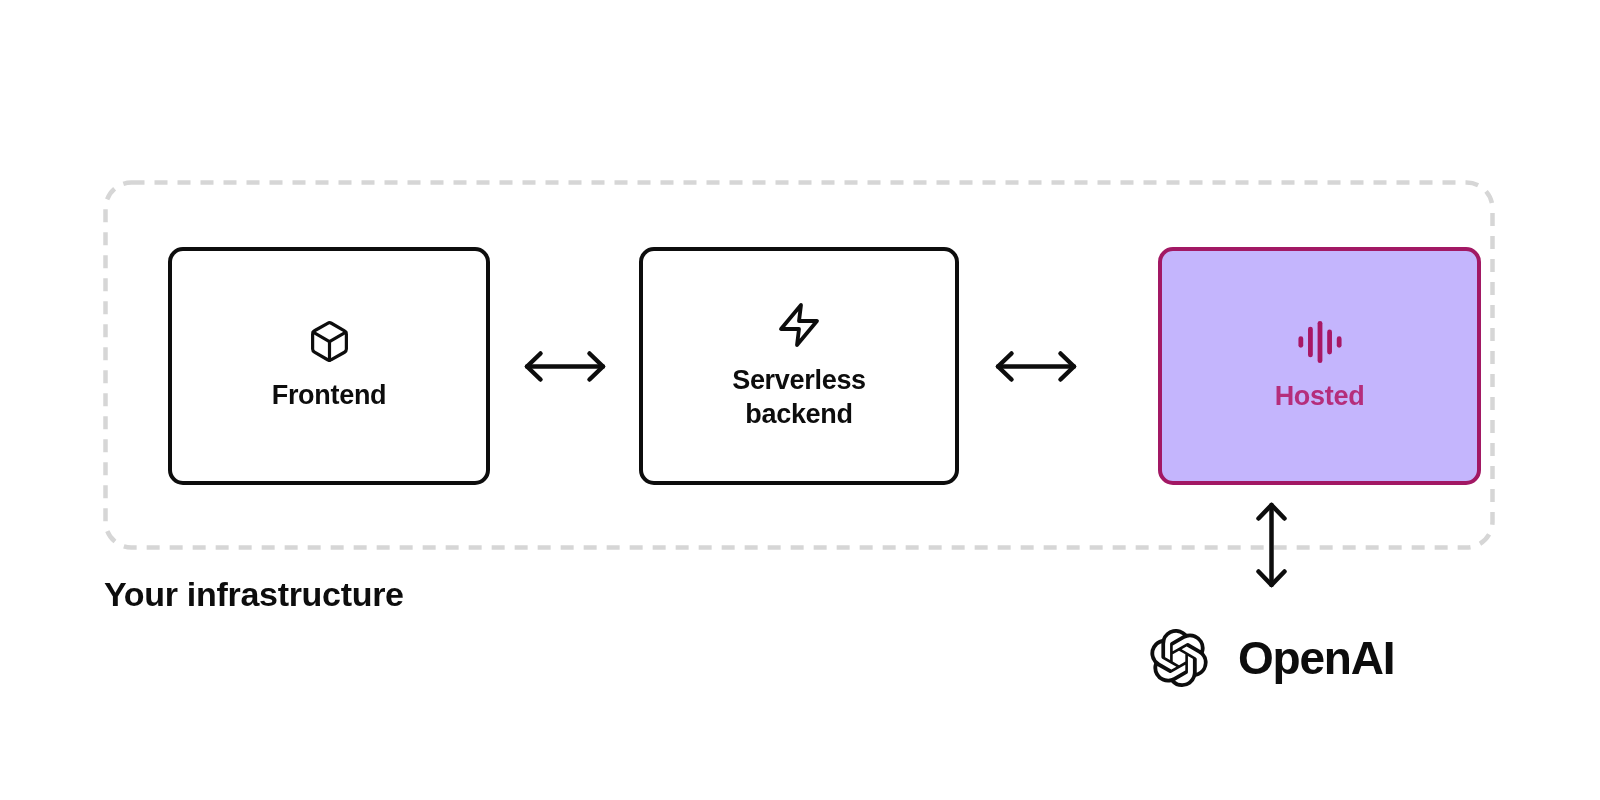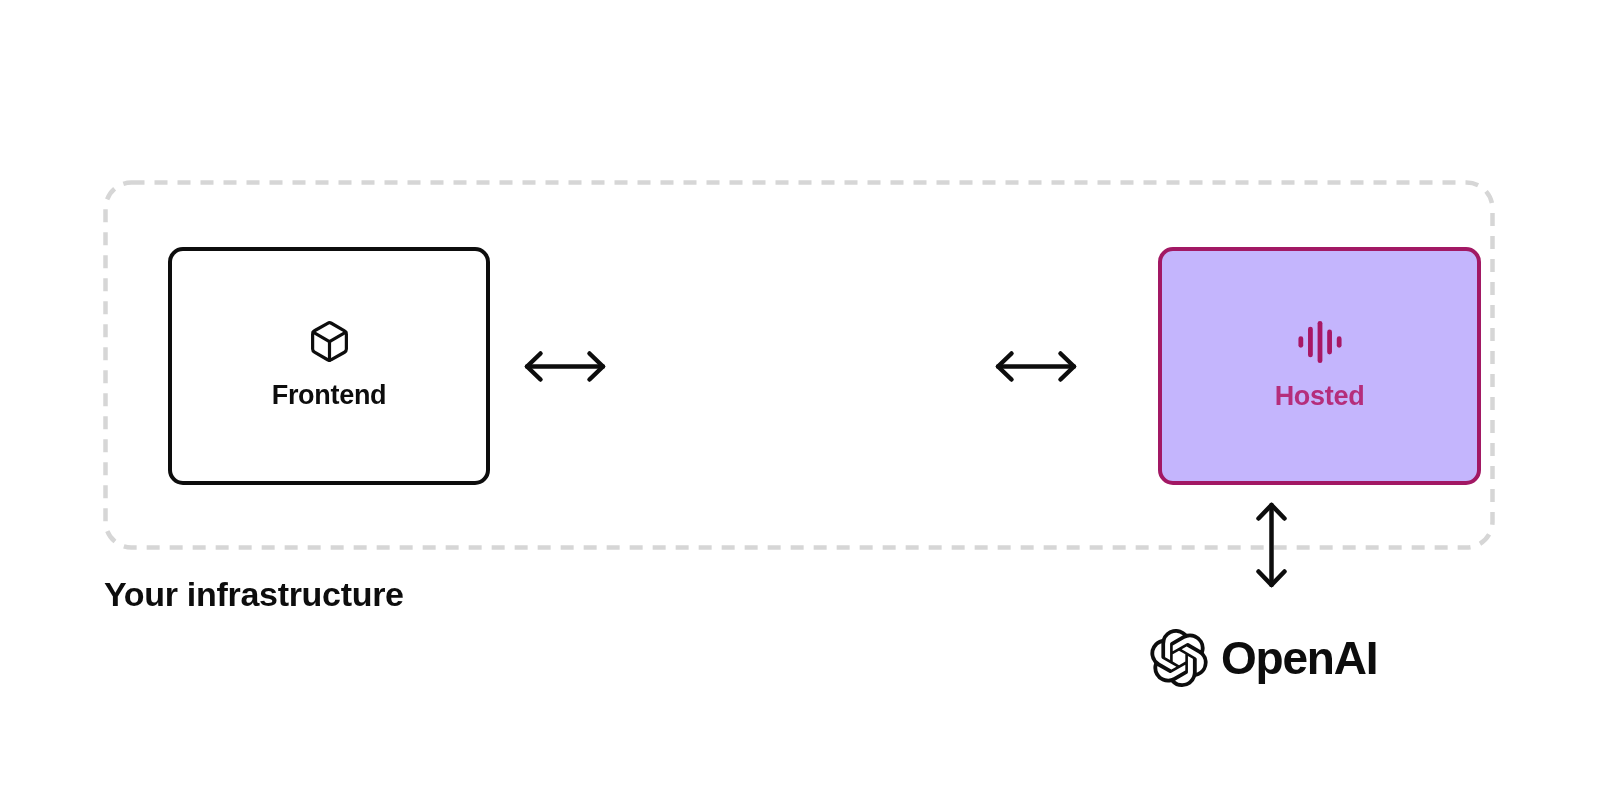--- a/index.html
+++ b/index.html
@@ -51,21 +51,21 @@
 
   
   .infra-caption {
     position:absolute; left:104px; top:575px;
     font-size:34px; font-weight:700; letter-spacing:-0.3px; color:#0d0d0d;
   }
 
   
   .openai-lockup {
     position:absolute; left:1150px; top:629px;
-    display:flex; align-items:center; gap:13px;
+    display:flex; align-items:center; gap:30px;
   }
   .openai-mark svg { display:block; width:58px; height:58px; }
   .openai-wordmark {
     font-size:46px; font-weight:700; letter-spacing:-1.2px; color:#0d0d0d;
     line-height:58px;
   }
 </style>
 </head>
 <body>
 
@@ -89,20 +89,31 @@
   </div>
 
   <div class="h-arrow" id="arrow-frontend-serverless">
     <svg width="92" height="37" viewBox="0 0 92 37">
       <path class="arrow-stroke" d="M8 18.5 H84"></path>
       <path class="arrow-stroke" d="M21.5 5.5 L8 18.5 L21.5 31.5"></path>
       <path class="arrow-stroke" d="M70.5 5.5 L84 18.5 L70.5 31.5"></path>
     </svg>
   </div>
 
+  <div class="node" id="node-serverless">
+    <span class="node-icon">
+      <svg width="48" height="48" viewBox="0 0 24 24" fill="none" stroke="#0d0d0d" stroke-width="1.9" stroke-linecap="round" stroke-linejoin="round">
+        <polygon points="13 2 3 14 12 14 11 22 21 10 12 10 13 2"></polygon>
+      </svg>
+    </span>
+    <span class="node-label">
+      <span class="line">Serverless</span>
+      <span class="line">backend</span>
+    </span>
+  </div>
 
   <div class="h-arrow" id="arrow-serverless-hosted">
     <svg width="92" height="37" viewBox="0 0 92 37">
       <path class="arrow-stroke" d="M8 18.5 H84"></path>
       <path class="arrow-stroke" d="M21.5 5.5 L8 18.5 L21.5 31.5"></path>
       <path class="arrow-stroke" d="M70.5 5.5 L84 18.5 L70.5 31.5"></path>
     </svg>
   </div>
 
   <div class="node" id="node-hosted">

